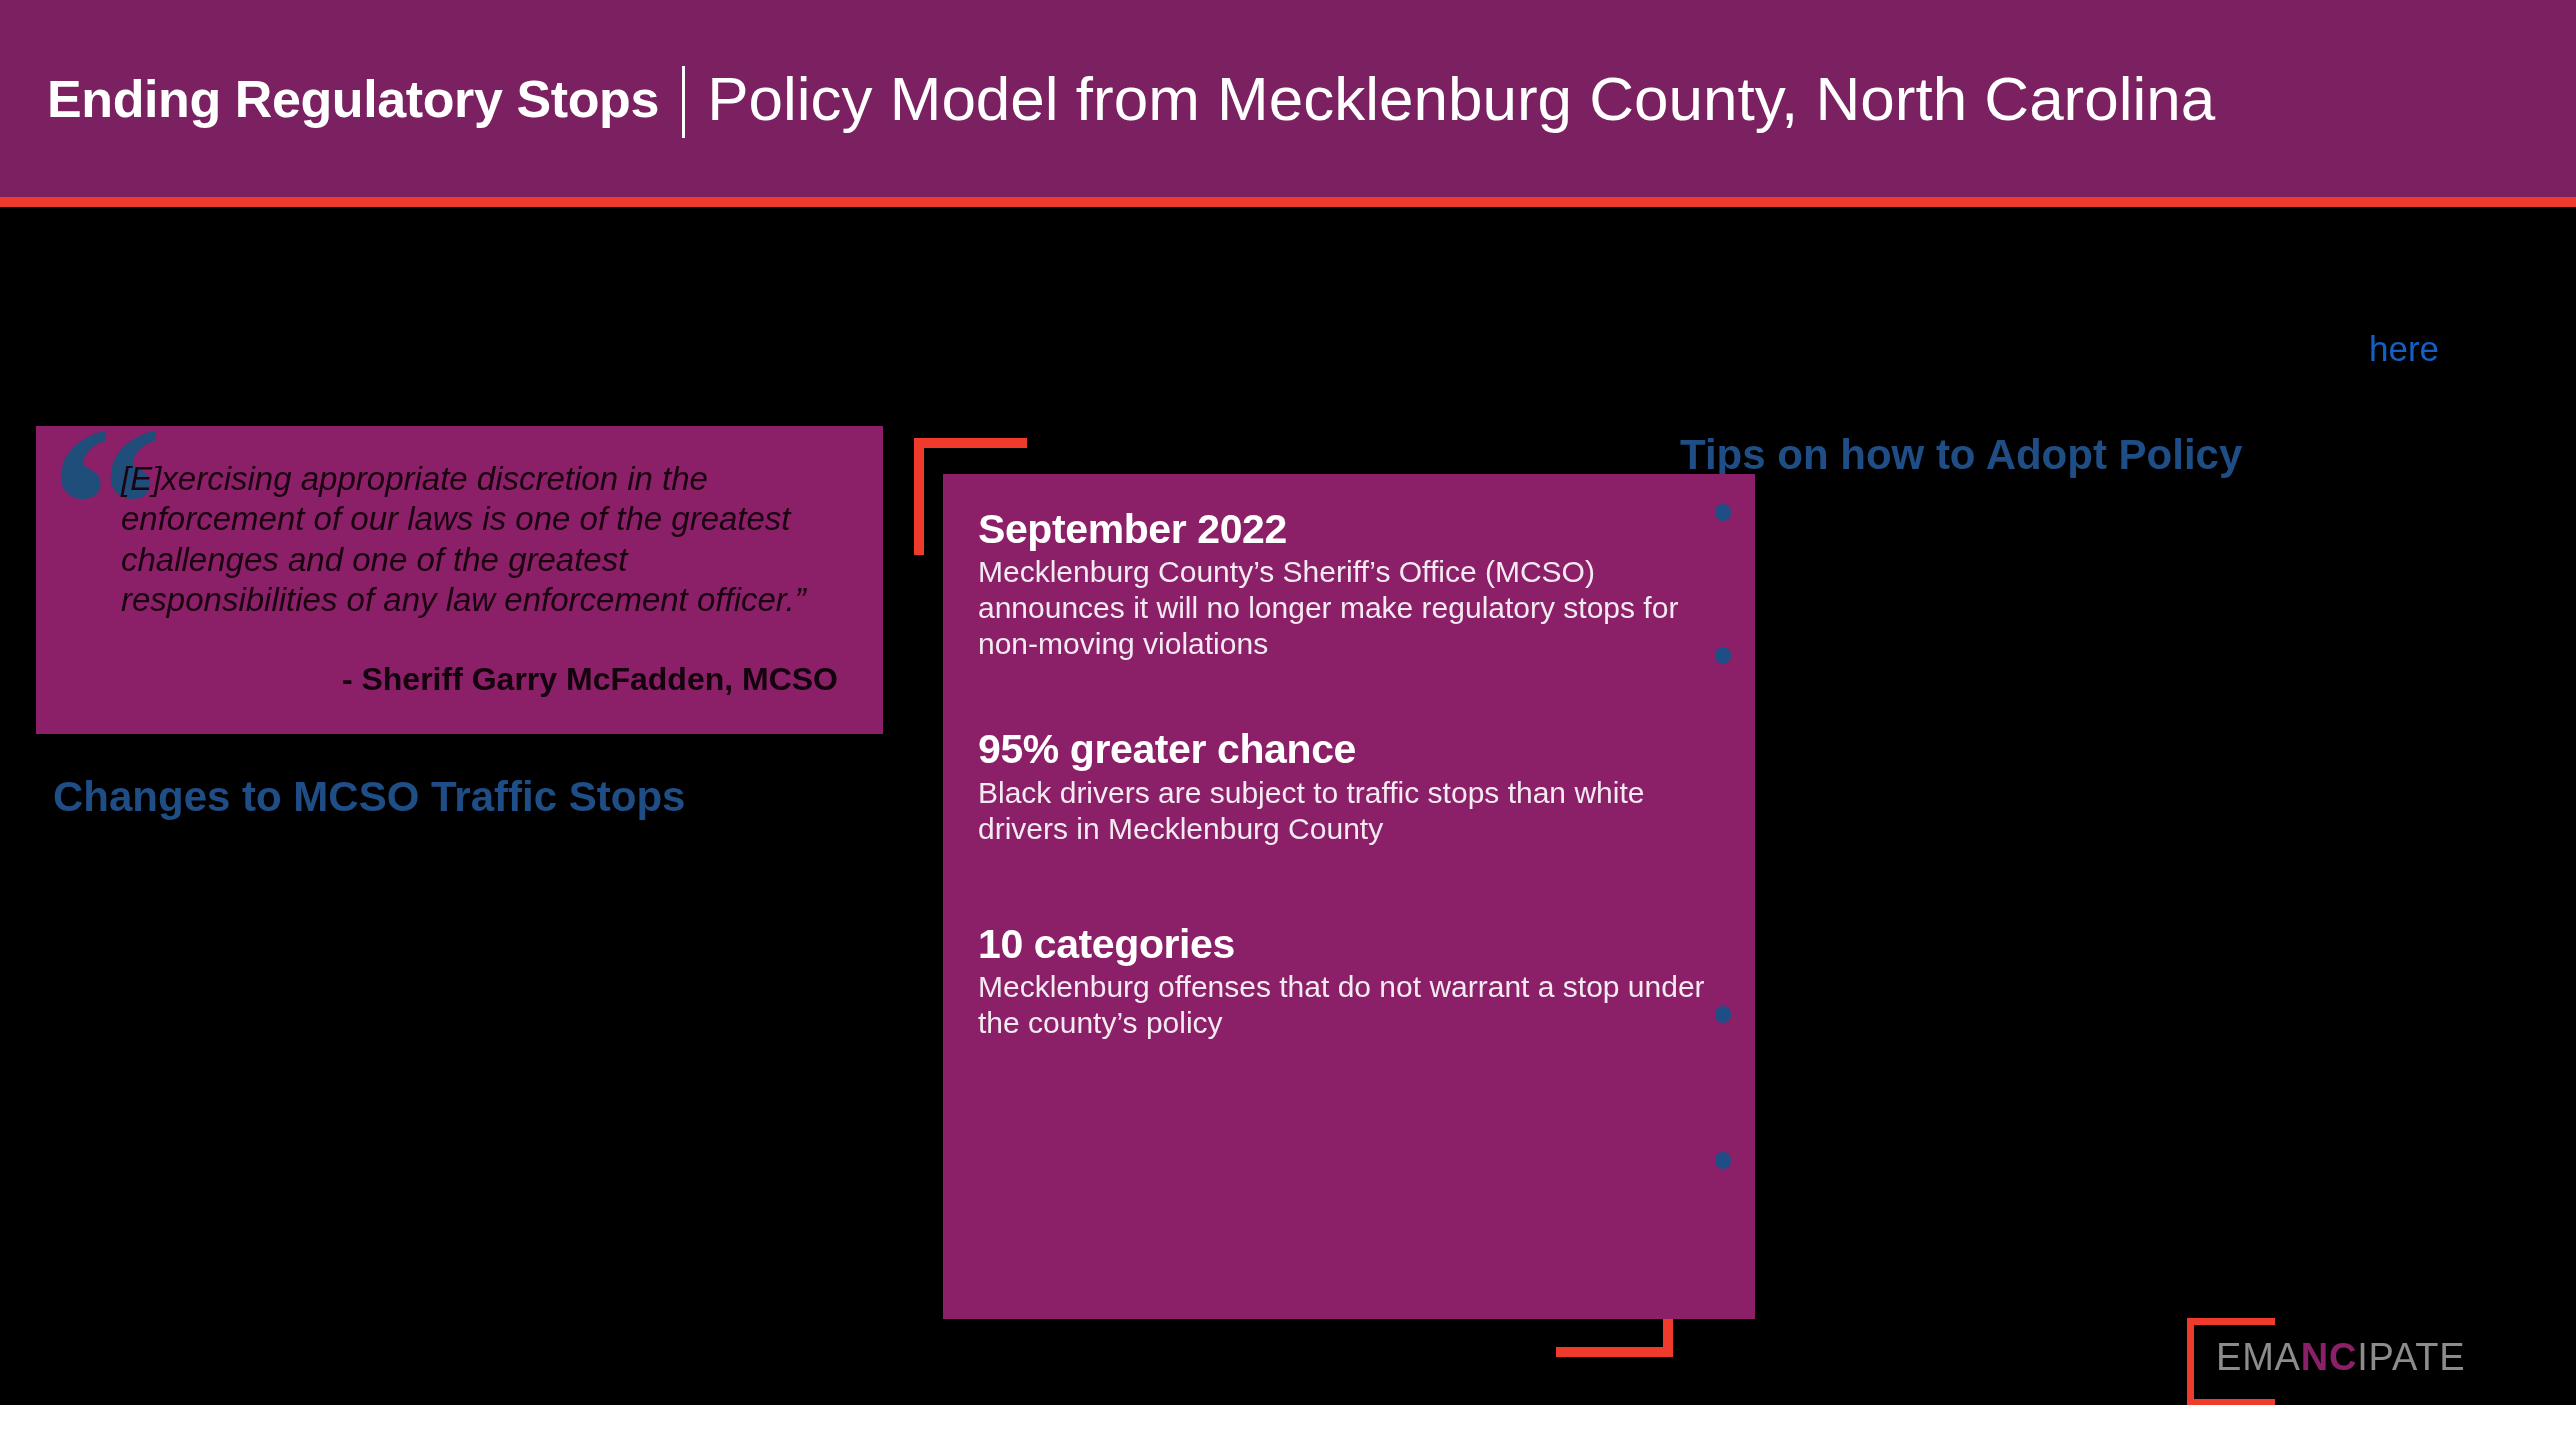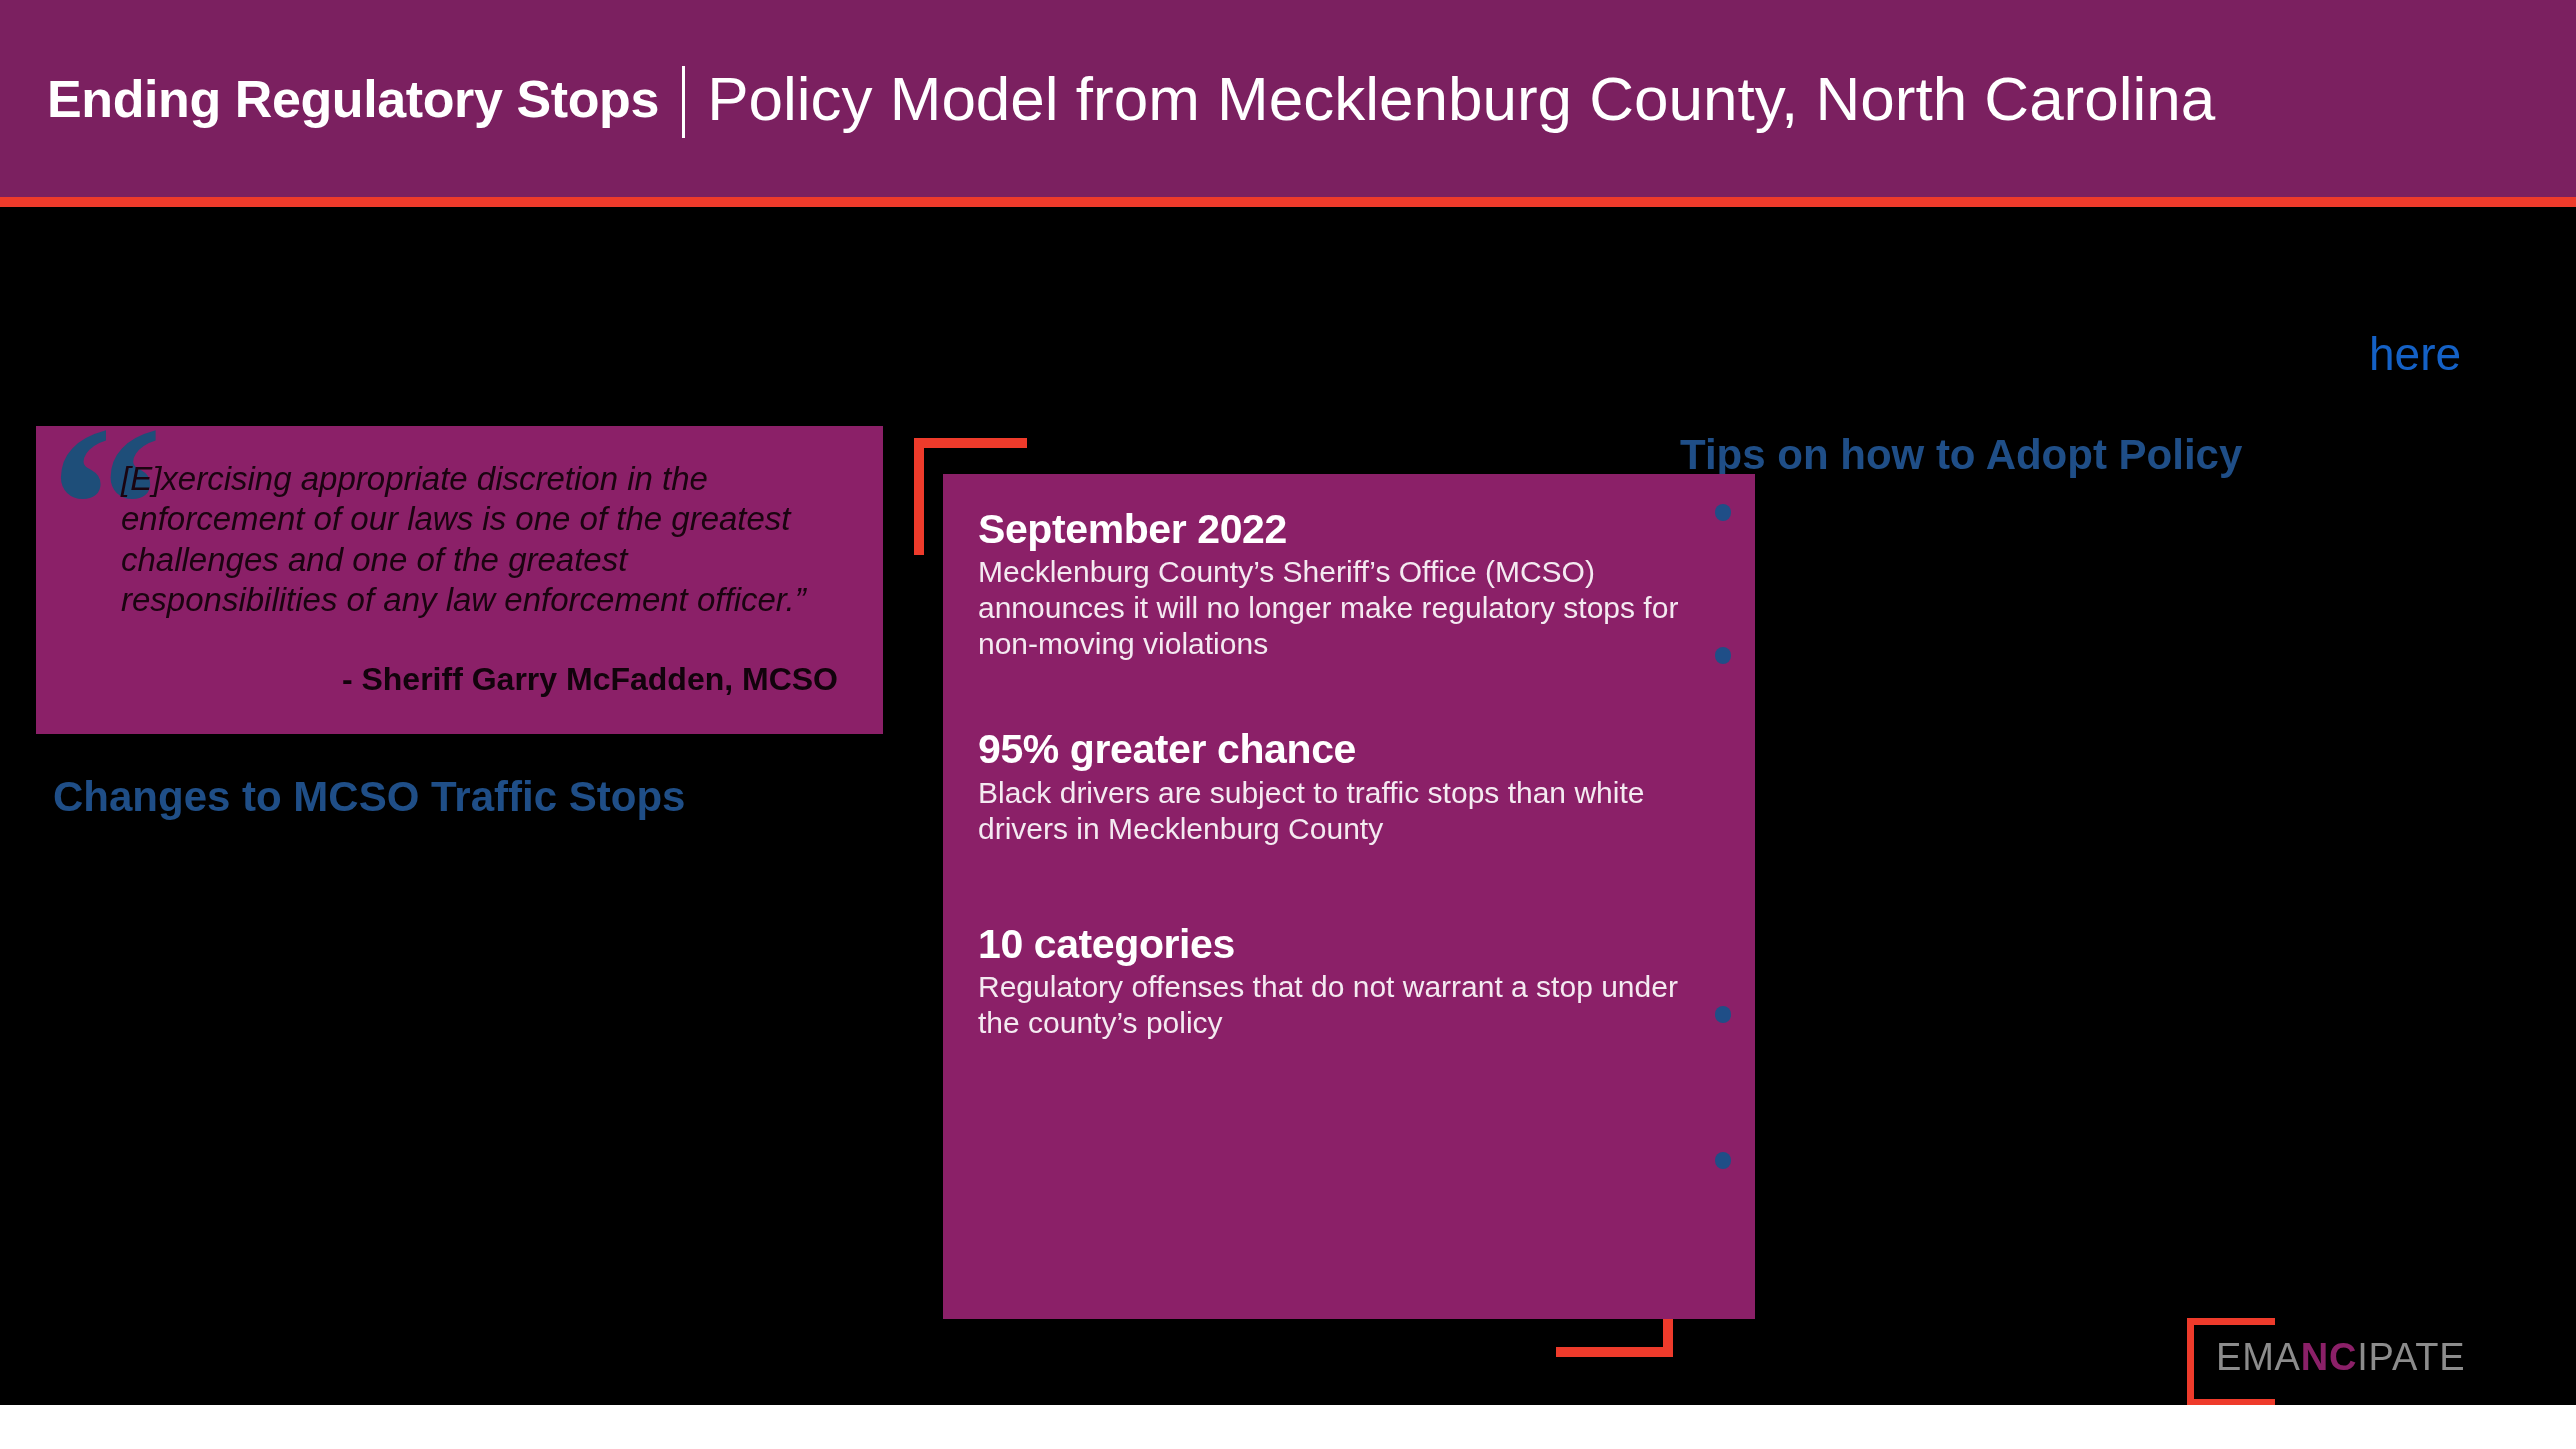--- a/index.html
+++ b/index.html
@@ -187,21 +187,21 @@
   .stat-item-1 { margin-bottom: 65px; }
   .stat-item-2 { margin-bottom: 75px; }
   .stat-item-3 { margin-bottom: 75px; }
 
   
   .link-here {
     position: absolute;
     left: 2369px;
     top: 331px;
     color: #1461C6;
-    font-size: 46px;
+    font-size: 35px;
     line-height: 1;
     text-decoration: none;
     white-space: nowrap;
   }
   .tips-bullets {
     position: absolute;
     left: 1704px;
     top: 498px;
     width: 830px;
     list-style: none;
@@ -306,21 +306,21 @@
     <div class="stat-item stat-item-1">
       <div class="stat-headline">September 2022</div>
       <div class="stat-body">Mecklenburg County’s Sheriff’s Office (MCSO) announces it will no longer make regulatory stops for non-moving violations</div>
     </div>
     <div class="stat-item stat-item-2">
       <div class="stat-headline">95% greater chance</div>
       <div class="stat-body">Black drivers are subject to traffic stops than white drivers in Mecklenburg County</div>
     </div>
     <div class="stat-item">
       <div class="stat-headline">10 categories</div>
-      <div class="stat-body">Regulatory offenses that do not warrant a stop under the county’s policy</div>
+      <div class="stat-body">Mecklenburg offenses that do not warrant a stop under the county’s policy</div>
     </div>
   </div>
 
   <ul class="tips-bullets">
     <li class="tip-gap-1"></li>
     <li class="tip-gap-2"></li>
     <li class="tip-gap-3"></li>
     <li></li>
   </ul>
 

